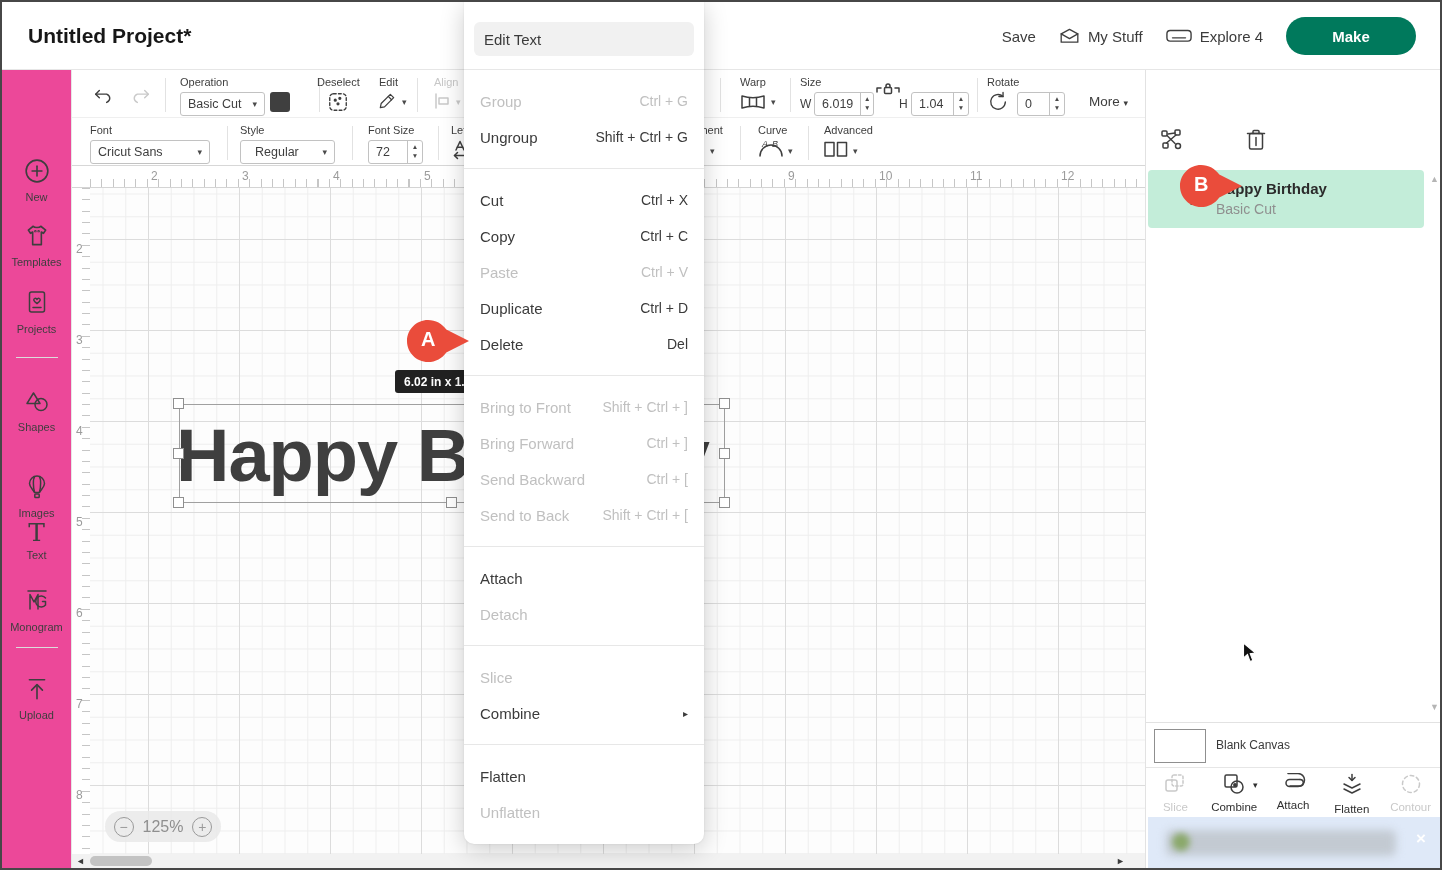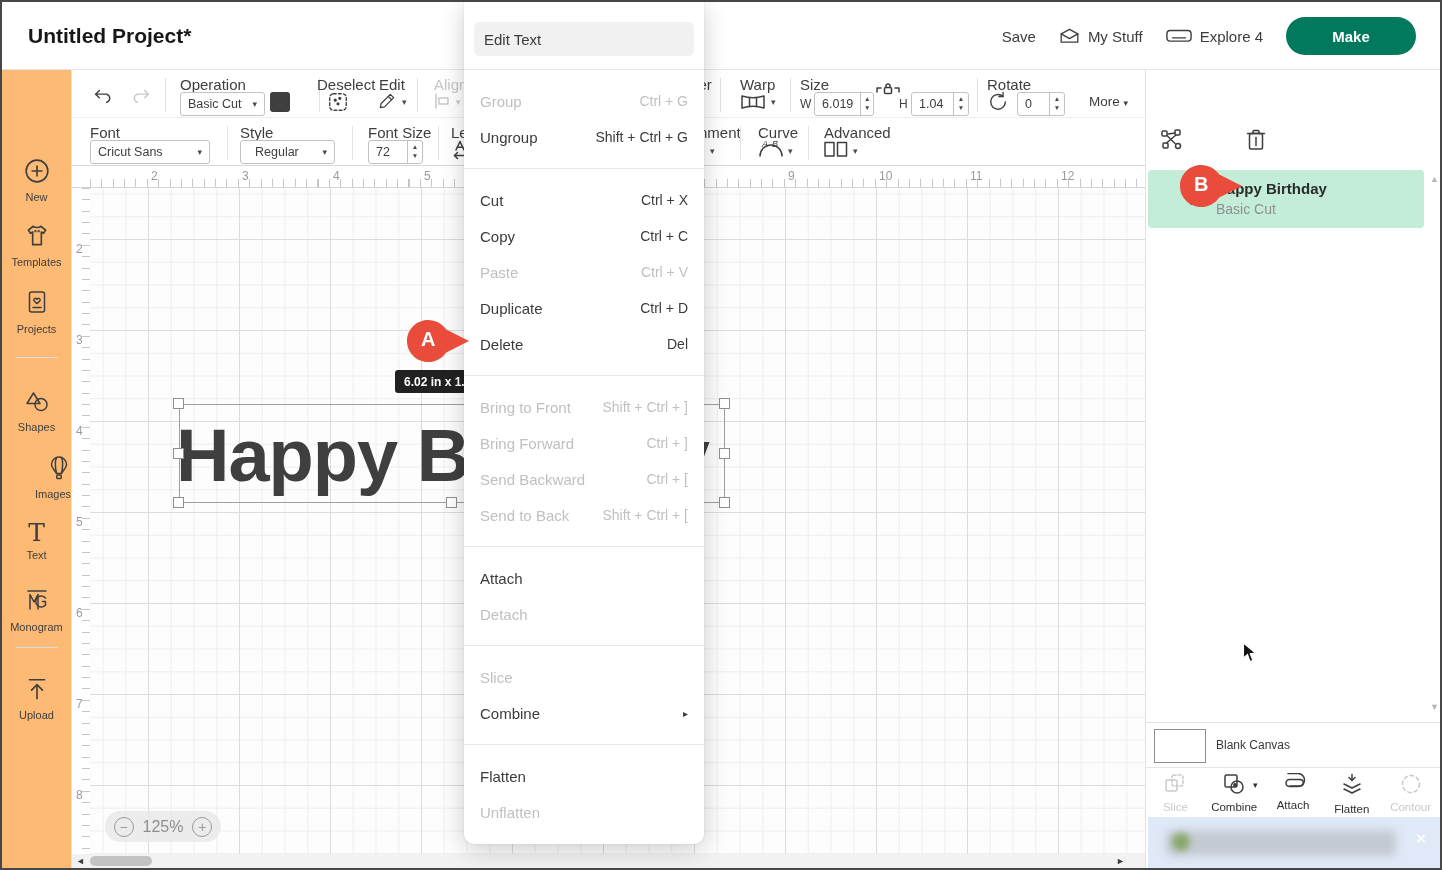--- a/index.html
+++ b/index.html
@@ -7,29 +7,29 @@
   #app{position:relative;width:1442px;height:870px;background:#fff;border:2px solid #474747;
        font-family:"Liberation Sans",sans-serif;overflow:hidden;}
   
   .topbar{position:absolute;left:0;top:0;right:0;height:68px;background:#fff;border-bottom:1px solid #e6e6e6;}
   .proj-title{position:absolute;left:26px;top:22px;font-size:21px;font-weight:700;color:#171717;}
   .top-actions{position:absolute;right:24px;top:0;height:68px;display:flex;align-items:center;gap:23px;}
   .top-link{display:flex;align-items:center;gap:8px;font-size:15px;color:#3c3c3c;cursor:pointer;}
   .make-btn{width:130px;height:38px;border:none;border-radius:19px;background:#00795C;color:#fff;
             font-size:15px;font-weight:700;font-family:"Liberation Sans",sans-serif;cursor:pointer;}
   
-  .sidebar{position:absolute;left:0;top:68px;bottom:0;width:70px;background:#fdba74;border-right:1px solid #e6e6e6;}
+  .sidebar{position:absolute;left:0;top:68px;bottom:0;width:70px;background:#ec4899;border-right:1px solid #e6e6e6;}
   .side-item{position:absolute;left:0;width:69px;text-align:center;cursor:pointer;color:#3e3e3e;}
   .side-item .lbl{display:block;font-size:11px;margin-top:3px;color:#3e3e3e;}
   .side-div{position:absolute;left:14px;width:42px;height:1px;background:#dcdcdc;}
   
   .toolbars{position:absolute;left:70px;top:68px;width:1073px;height:96px;background:#fff;border-bottom:1px solid #d7d7d7;}
   .row1{position:absolute;left:0;top:0;right:0;height:48px;border-bottom:1px solid #efefef;}
   .row2{position:absolute;left:0;top:48px;right:0;height:48px;}
-  .tb-label{position:absolute;font-size:15px;color:#3e3e3e;white-space:nowrap;}
+  .tb-label{position:absolute;font-size:11px;color:#3e3e3e;white-space:nowrap;}
   .tb-label.dis{color:#c7c7c7;}
   .sel{position:absolute;background:#fff;border:1px solid #c2c2c2;border-radius:3px;height:24px;display:flex;
        align-items:center;justify-content:space-between;padding:0 7px;font-size:12.5px;color:#3e3e3e;cursor:pointer;}
   .sel .caret{font-size:9px;color:#4a4a4a;margin-left:8px;}
   .stepbox{position:absolute;height:24px;background:#fff;border:1px solid #c2c2c2;border-radius:3px;display:flex;}
   .stepval{display:flex;align-items:center;padding:0 7px;font-size:12.5px;color:#3e3e3e;flex:1;}
   .stepud{width:15px;border-left:1px solid #c2c2c2;display:flex;flex-direction:column;align-items:center;
           justify-content:center;color:#4a4a4a;font-size:6.5px;line-height:1.35;cursor:pointer;}
   .vdiv{position:absolute;width:1px;background:#e2e2e2;}
   .icon{stroke:#3e3e3e;fill:none;stroke-width:1.5;stroke-linecap:round;stroke-linejoin:round;}
@@ -168,21 +168,21 @@
       <span class="lbl">Projects</span>
     </div>
     <div class="side-div" style="top:287px;"></div>
     <div class="side-item" style="top:320px;">
       <svg class="icon" width="26" height="24" viewBox="0 0 26 24">
           <path d="M9.5 3 L16 13.5 L3 13.5 Z"></path>
           <circle cx="17" cy="14.5" r="6"></circle>
         </svg>
       <span class="lbl">Shapes</span>
     </div>
-    <div class="side-item" style="top:385px;text-align:right;">
+    <div class="side-item" style="top:404px;">
       <svg class="icon" width="24" height="26" viewBox="0 0 24 26">
           <path d="M12 2 A7.5 7.5 0 0 1 19.5 9.5 C19.5 13.5 15.5 15.8 14.5 18.5 H9.5 C8.5 15.8 4.5 13.5 4.5 9.5 A7.5 7.5 0 0 1 12 2 Z"></path>
           <path d="M9.5 2.8 C8 5 8 13 9.5 18"></path>
           <path d="M14.5 2.8 C16 5 16 13 14.5 18"></path>
           <rect x="9.8" y="20" width="4.4" height="3.5" rx="0.8"></rect>
         </svg>
       <span class="lbl">Images</span>
     </div>
     <div class="side-item" style="top:450px;">
       <span style="font-family:'DejaVu Serif',serif;font-size:25px;line-height:26px;color:#3e3e3e;">T</span>

